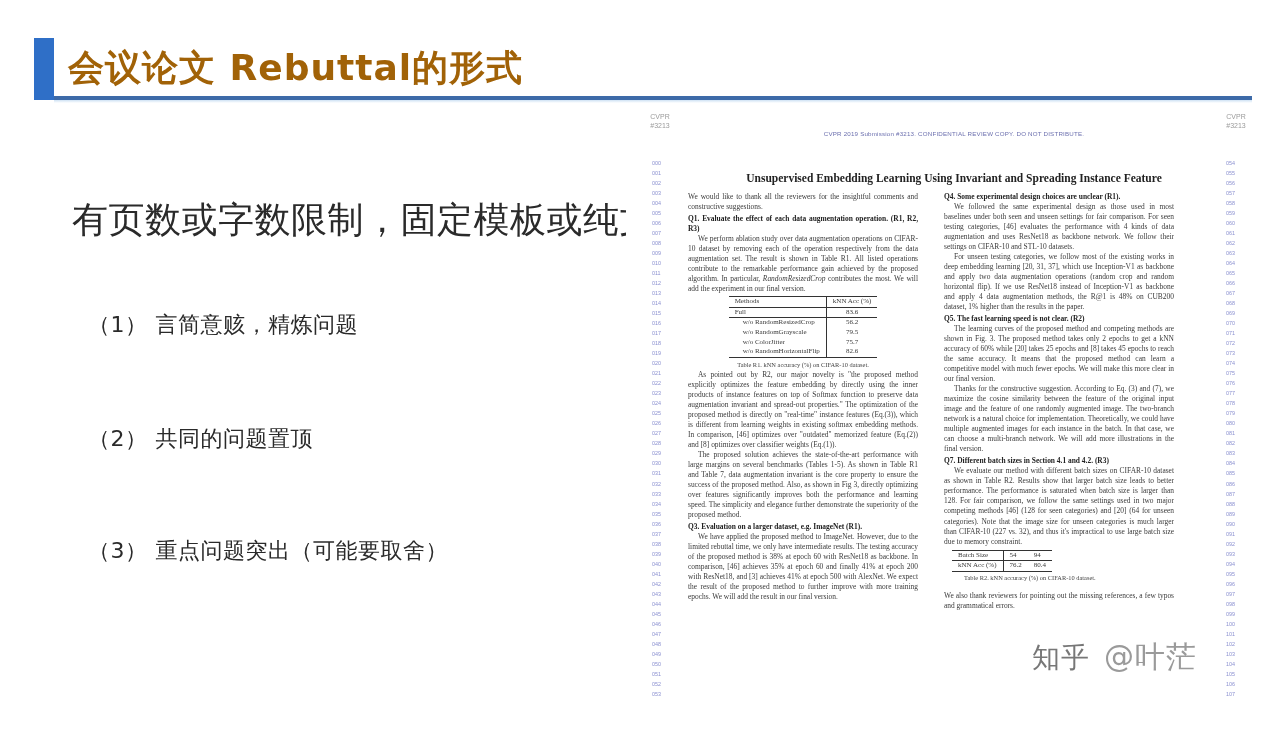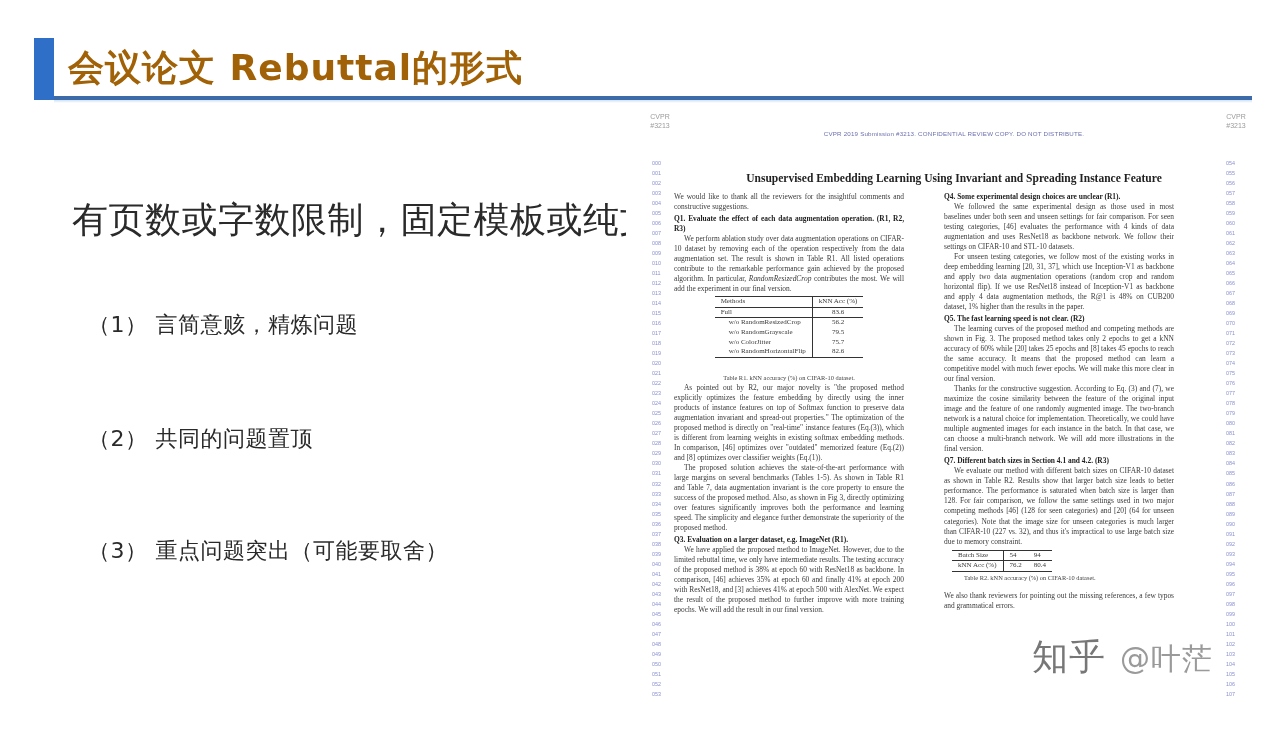--- a/index.html
+++ b/index.html
@@ -62,21 +62,21 @@
     .col {
       position: absolute; top: 86px; width: 230px;
       font-size: 7.45px; line-height: 10.02px; text-align: justify; color: #3a3a3a;
     }
     .col p { margin-bottom: 0; }
     .col .q { font-weight: bold; color: #222; margin-top: 2px; }
     .col .ind { text-indent: 10px; }
     .col em { font-style: italic; }
 
     table.rt {
-      border-collapse: collapse; margin: 2px auto 15px auto; font-size: 7px; line-height: 9.6px;
+      border-collapse: collapse; margin: 2px auto 2px auto; font-size: 7px; line-height: 9.6px;
     }
     table.rt td { padding: 0 6px; }
     table.rt .vl { border-left: 1px solid #333; text-align: center; }
     table.rt tr.top td { border-top: 1px solid #333; }
     table.rt tr.mid td { border-top: 1px solid #333; }
     table.rt tr.bot td { border-bottom: 1px solid #333; }
     table.rt td.in { padding-left: 14px; }
     .cap { text-align: center; font-size: 6.4px; margin-bottom: 3px; color: #444; }
 
     table.rt2 { border-collapse: collapse; margin: 3px 0 1px 8px; font-size: 7px; line-height: 9.6px; }
@@ -84,21 +84,21 @@
     table.rt2 tr:first-child td { border-top: 1px solid #333; border-bottom: 1px solid #333; }
     table.rt2 tr:last-child td { border-bottom: 1px solid #333; }
     table.rt2 td.vl { border-left: 1px solid #333; }
 
     .watermark {
       position: absolute; left: 1032px; top: 634px; height: 46px;
       font-family: "DejaVu Sans", sans-serif; font-size: 30px; color: rgba(120,120,120,0.75);
       white-space: nowrap; letter-spacing: 1px; line-height: 46px;
       text-shadow: 0 0 1px #fff, 0 0 2px #fff;
     }
-    .watermark .brand { font-size: 36px; margin-right: 14px; color: rgba(95,95,95,0.85); }
+    .watermark .brand { font-size: 28px; margin-right: 14px; color: rgba(95,95,95,0.85); }
   </style>
 </head>
 <body>
 
 <div class="header-accent"></div>
 <div class="header-title">会议论文 Rebuttal的形式</div>
 <div class="header-rule"></div>
 <div class="header-rule-shadow"></div>
 
 <div class="lead">有页数或字数限制，固定模板或纯文本</div>
@@ -228,21 +228,21 @@
       <div>102</div>
       <div>103</div>
       <div>104</div>
       <div>105</div>
       <div>106</div>
       <div>107</div>
     </div>
 
   <div class="title">Unsupervised Embedding Learning Using Invariant and Spreading Instance Feature</div>
 
-  <div class="col" style="left:48px">
+  <div class="col" style="left:62px">
     <p>We would like to thank all the reviewers for the insightful comments and constructive suggestions.</p>
     <p class="q">Q1. Evaluate the effect of each data augmentation operation. (R1, R2, R3)</p>
     <p class="ind"><span>We perform ablation study over data augmentation operations on CIFAR-10 dataset by removing each of the operation respectively from the data augmentation set. The result is shown in Table R1. All listed operations contribute to the remarkable performance gain achieved by the proposed algorithm. In particular, </span><em>RandomResizedCrop</em><span> contributes the most. We will add the experiment in our final version.</span></p>
 
     <table class="rt">
       <tbody>
           <tr class="top">
         <td>Methods</td>
         <td class="vl">kNN Acc (%)</td>
       </tr>

